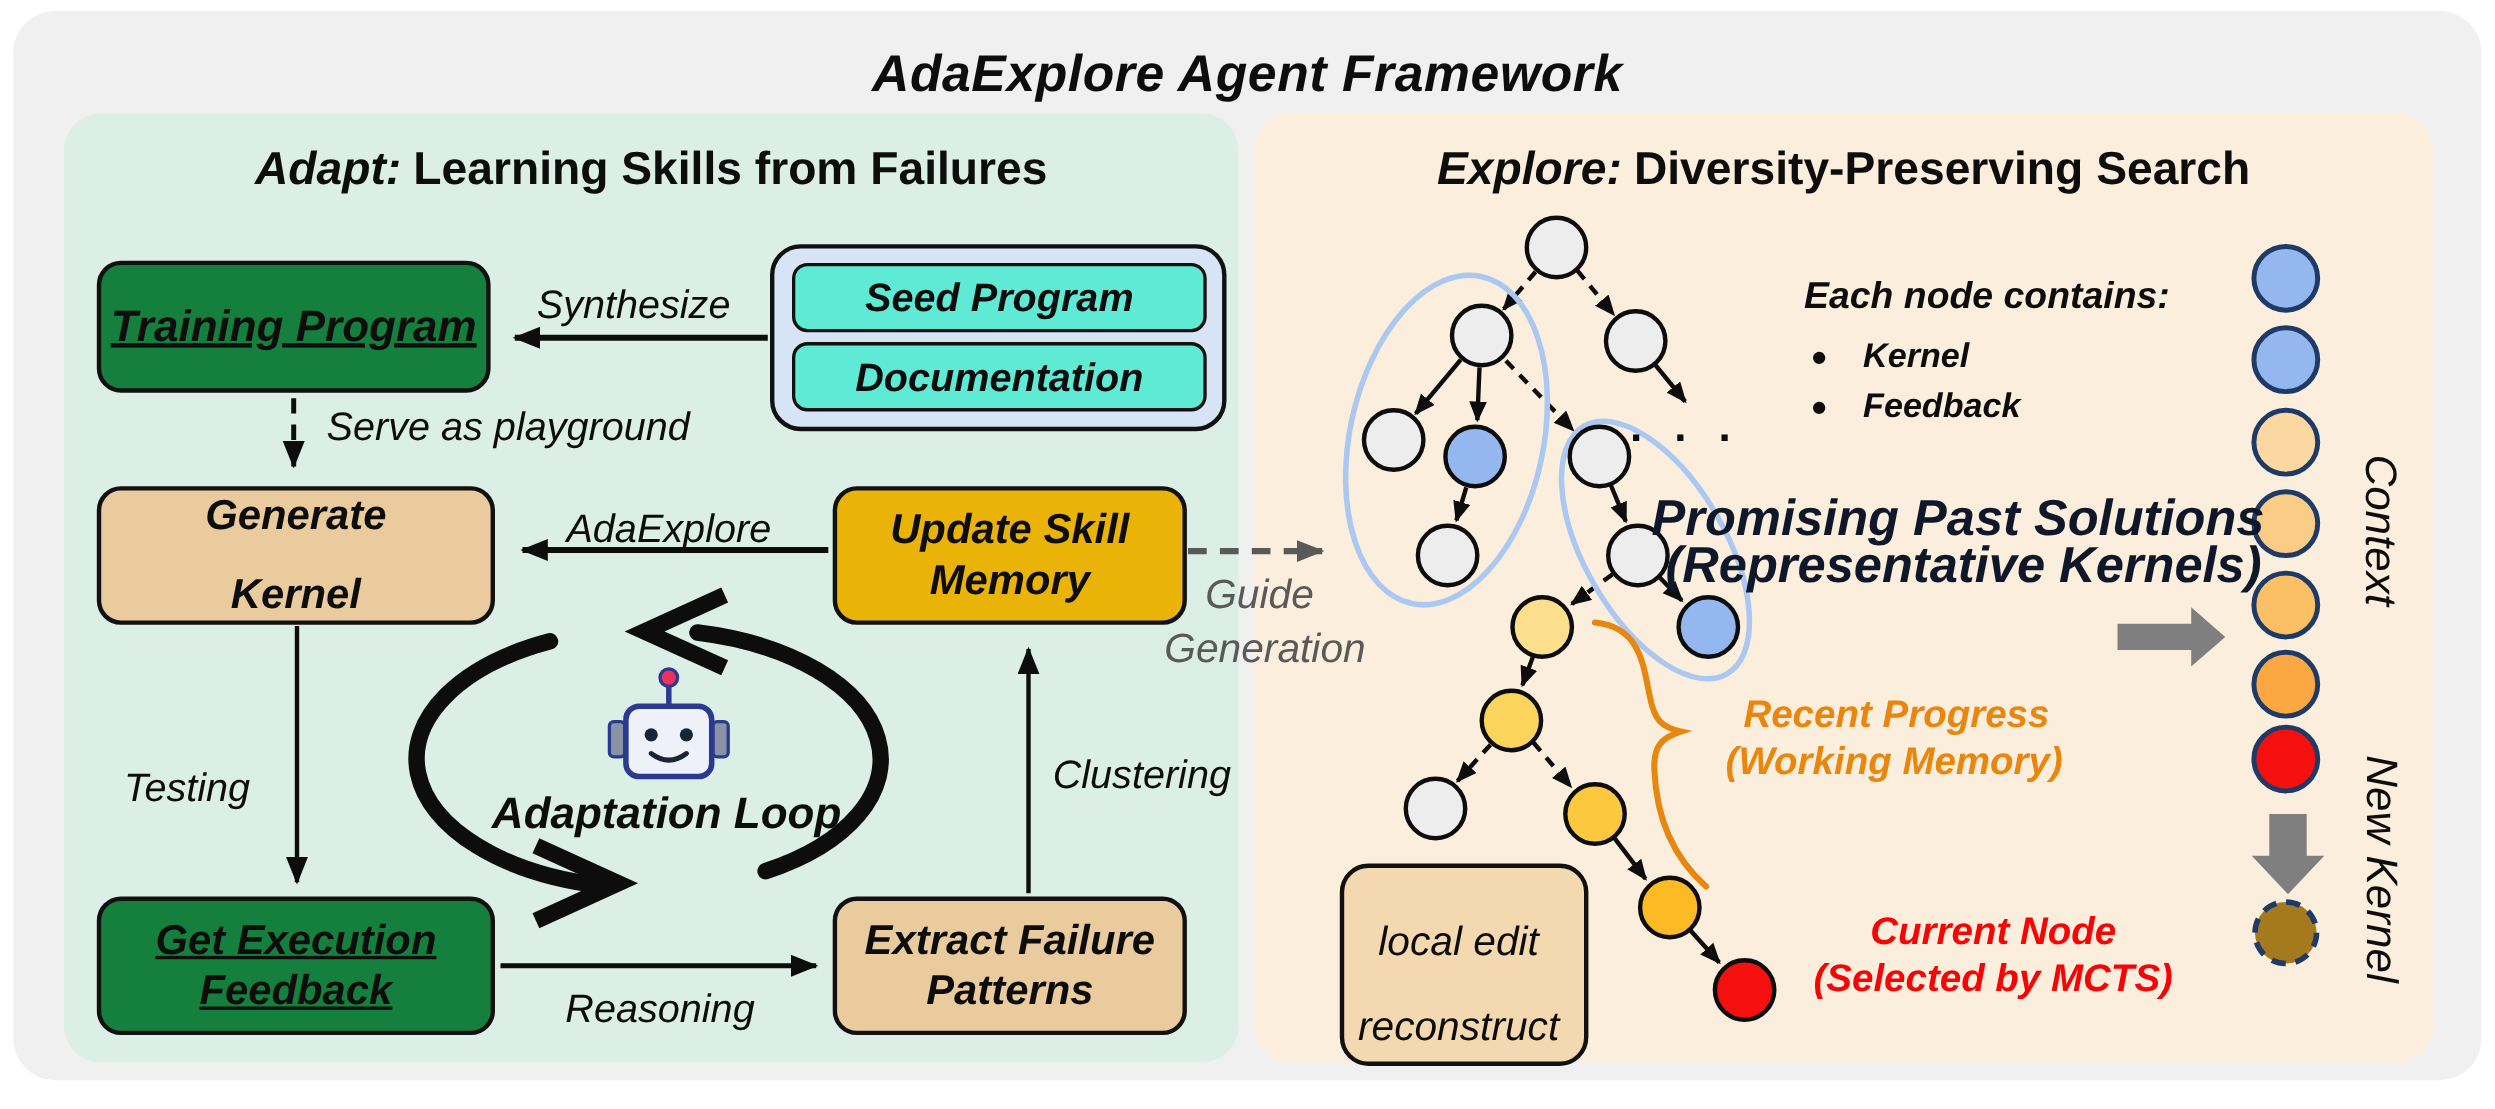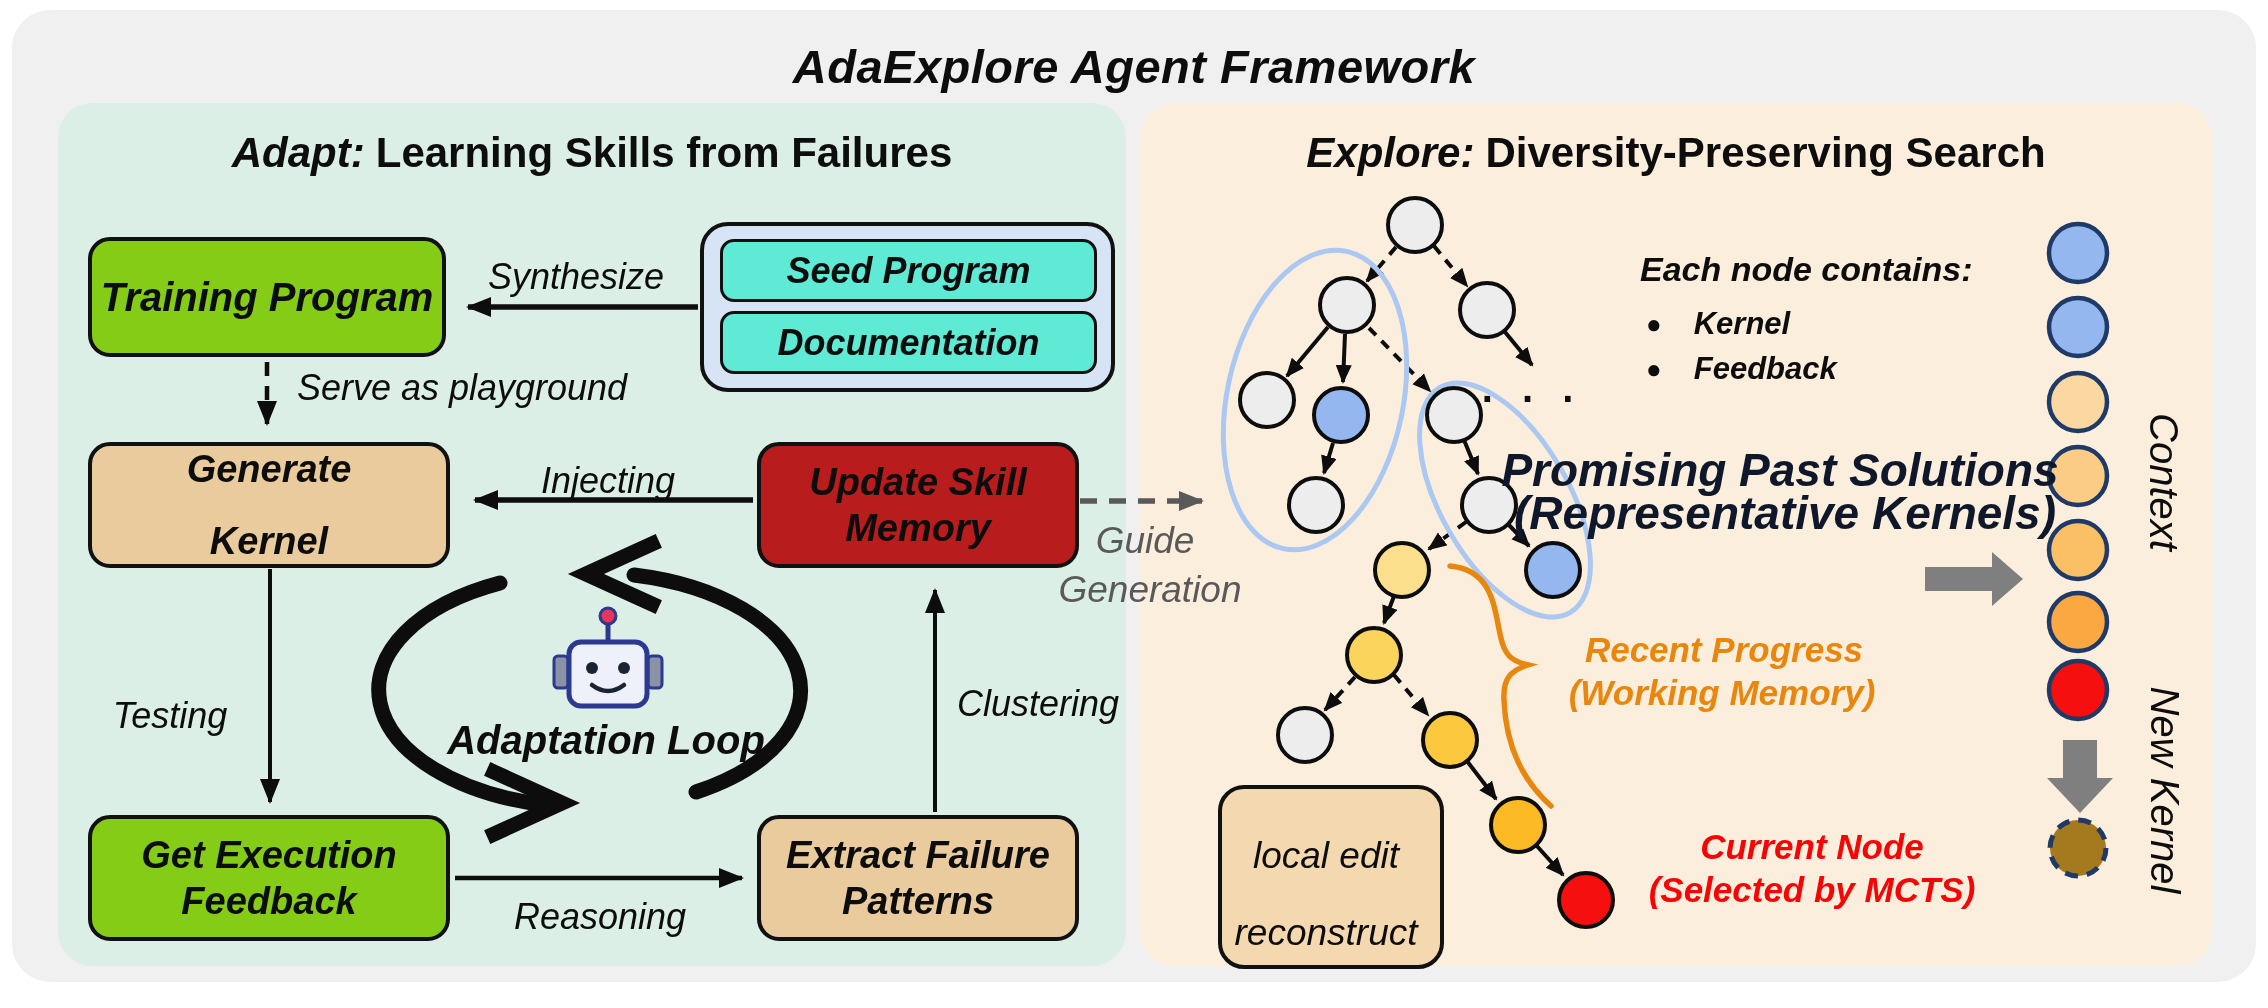--- a/index.html
+++ b/index.html
@@ -11,23 +11,23 @@
   .panel.explore{left:1140px;top:103px;width:1072px;height:863px;background:#fbeedd;}
   .abs{position:absolute;}
   .ctr{transform:translate(-50%,-50%);white-space:nowrap;}
   .main-title{font-size:47px;font-weight:bold;font-style:italic;letter-spacing:.5px;}
   .panel-title{font-size:42px;font-weight:bold;}
   .panel-title .lead{font-style:italic;}
   .panel-title .rest{margin-left:11px;}
   .box{position:absolute;border:4px solid #111;border-radius:22px;display:flex;flex-direction:column;
        align-items:center;justify-content:center;font-weight:bold;font-style:italic;font-size:38px;
        line-height:46px;text-align:center;}
-  .box.blue{background:#84cc16;}
+  .box.blue{background:#15803d;text-decoration:underline;}
   .box.tan{background:#e9cb9e;}
-  .box.yg{background:#b91c1c;}
+  .box.yg{background:#eab308;}
   .box.single{font-size:40px;}
   .seed-container{position:absolute;left:700px;top:222px;width:407px;height:162px;background:#d7e4f6;
        border:4px solid #111;border-radius:28px;}
   .seed-inner{position:absolute;left:16px;width:371px;height:57px;background:#5eead4;border:3.5px solid #111;
        border-radius:14px;display:flex;align-items:center;justify-content:center;font-weight:bold;
        font-style:italic;font-size:36px;}
   .lbl{position:absolute;font-style:italic;font-size:36px;color:#0d0d0d;}
   .loop-lbl{font-weight:bold;font-size:40px;}
   .legend-box{position:absolute;left:1218px;top:785px;width:218px;height:176px;background:#f4d9b0;
        border:4px solid #111;border-radius:26px;}
@@ -180,21 +180,21 @@
     <span>Feedback</span>
   </div>
 
   <div class="box tan" style="left:757px;top:815px;width:314px;height:118px;">
     <span>Extract Failure</span>
     <span>Patterns</span>
   </div>
 
   <div class="lbl ctr" style="left:576px;top:277px;">Synthesize</div>
   <div class="lbl ctr" style="left:462px;top:388px;">Serve as playground</div>
-  <div class="lbl ctr" style="left:608px;top:481px;">Injecting</div>
+  <div class="lbl ctr" style="left:608px;top:481px;">AdaExplore</div>
   <div class="lbl ctr" style="left:170px;top:704px;margin-top:12px;">Testing</div>
   <div class="lbl ctr" style="left:1038px;top:704px;">Clustering</div>
   <div class="lbl ctr" style="left:600px;top:917px;">Reasoning</div>
   <div class="lbl ctr loop-lbl" style="left:606px;top:740px;">Adaptation Loop</div>
 
   <div class="abs ctr guide-lbl" style="left:1145px;top:541px;">Guide</div>
   <div class="abs ctr guide-lbl" style="left:1150px;top:590px;">Generation</div>
 
   <div class="abs" style="left:1640px;top:250px;">
     <span class="node-head">Each node contains:</span>

